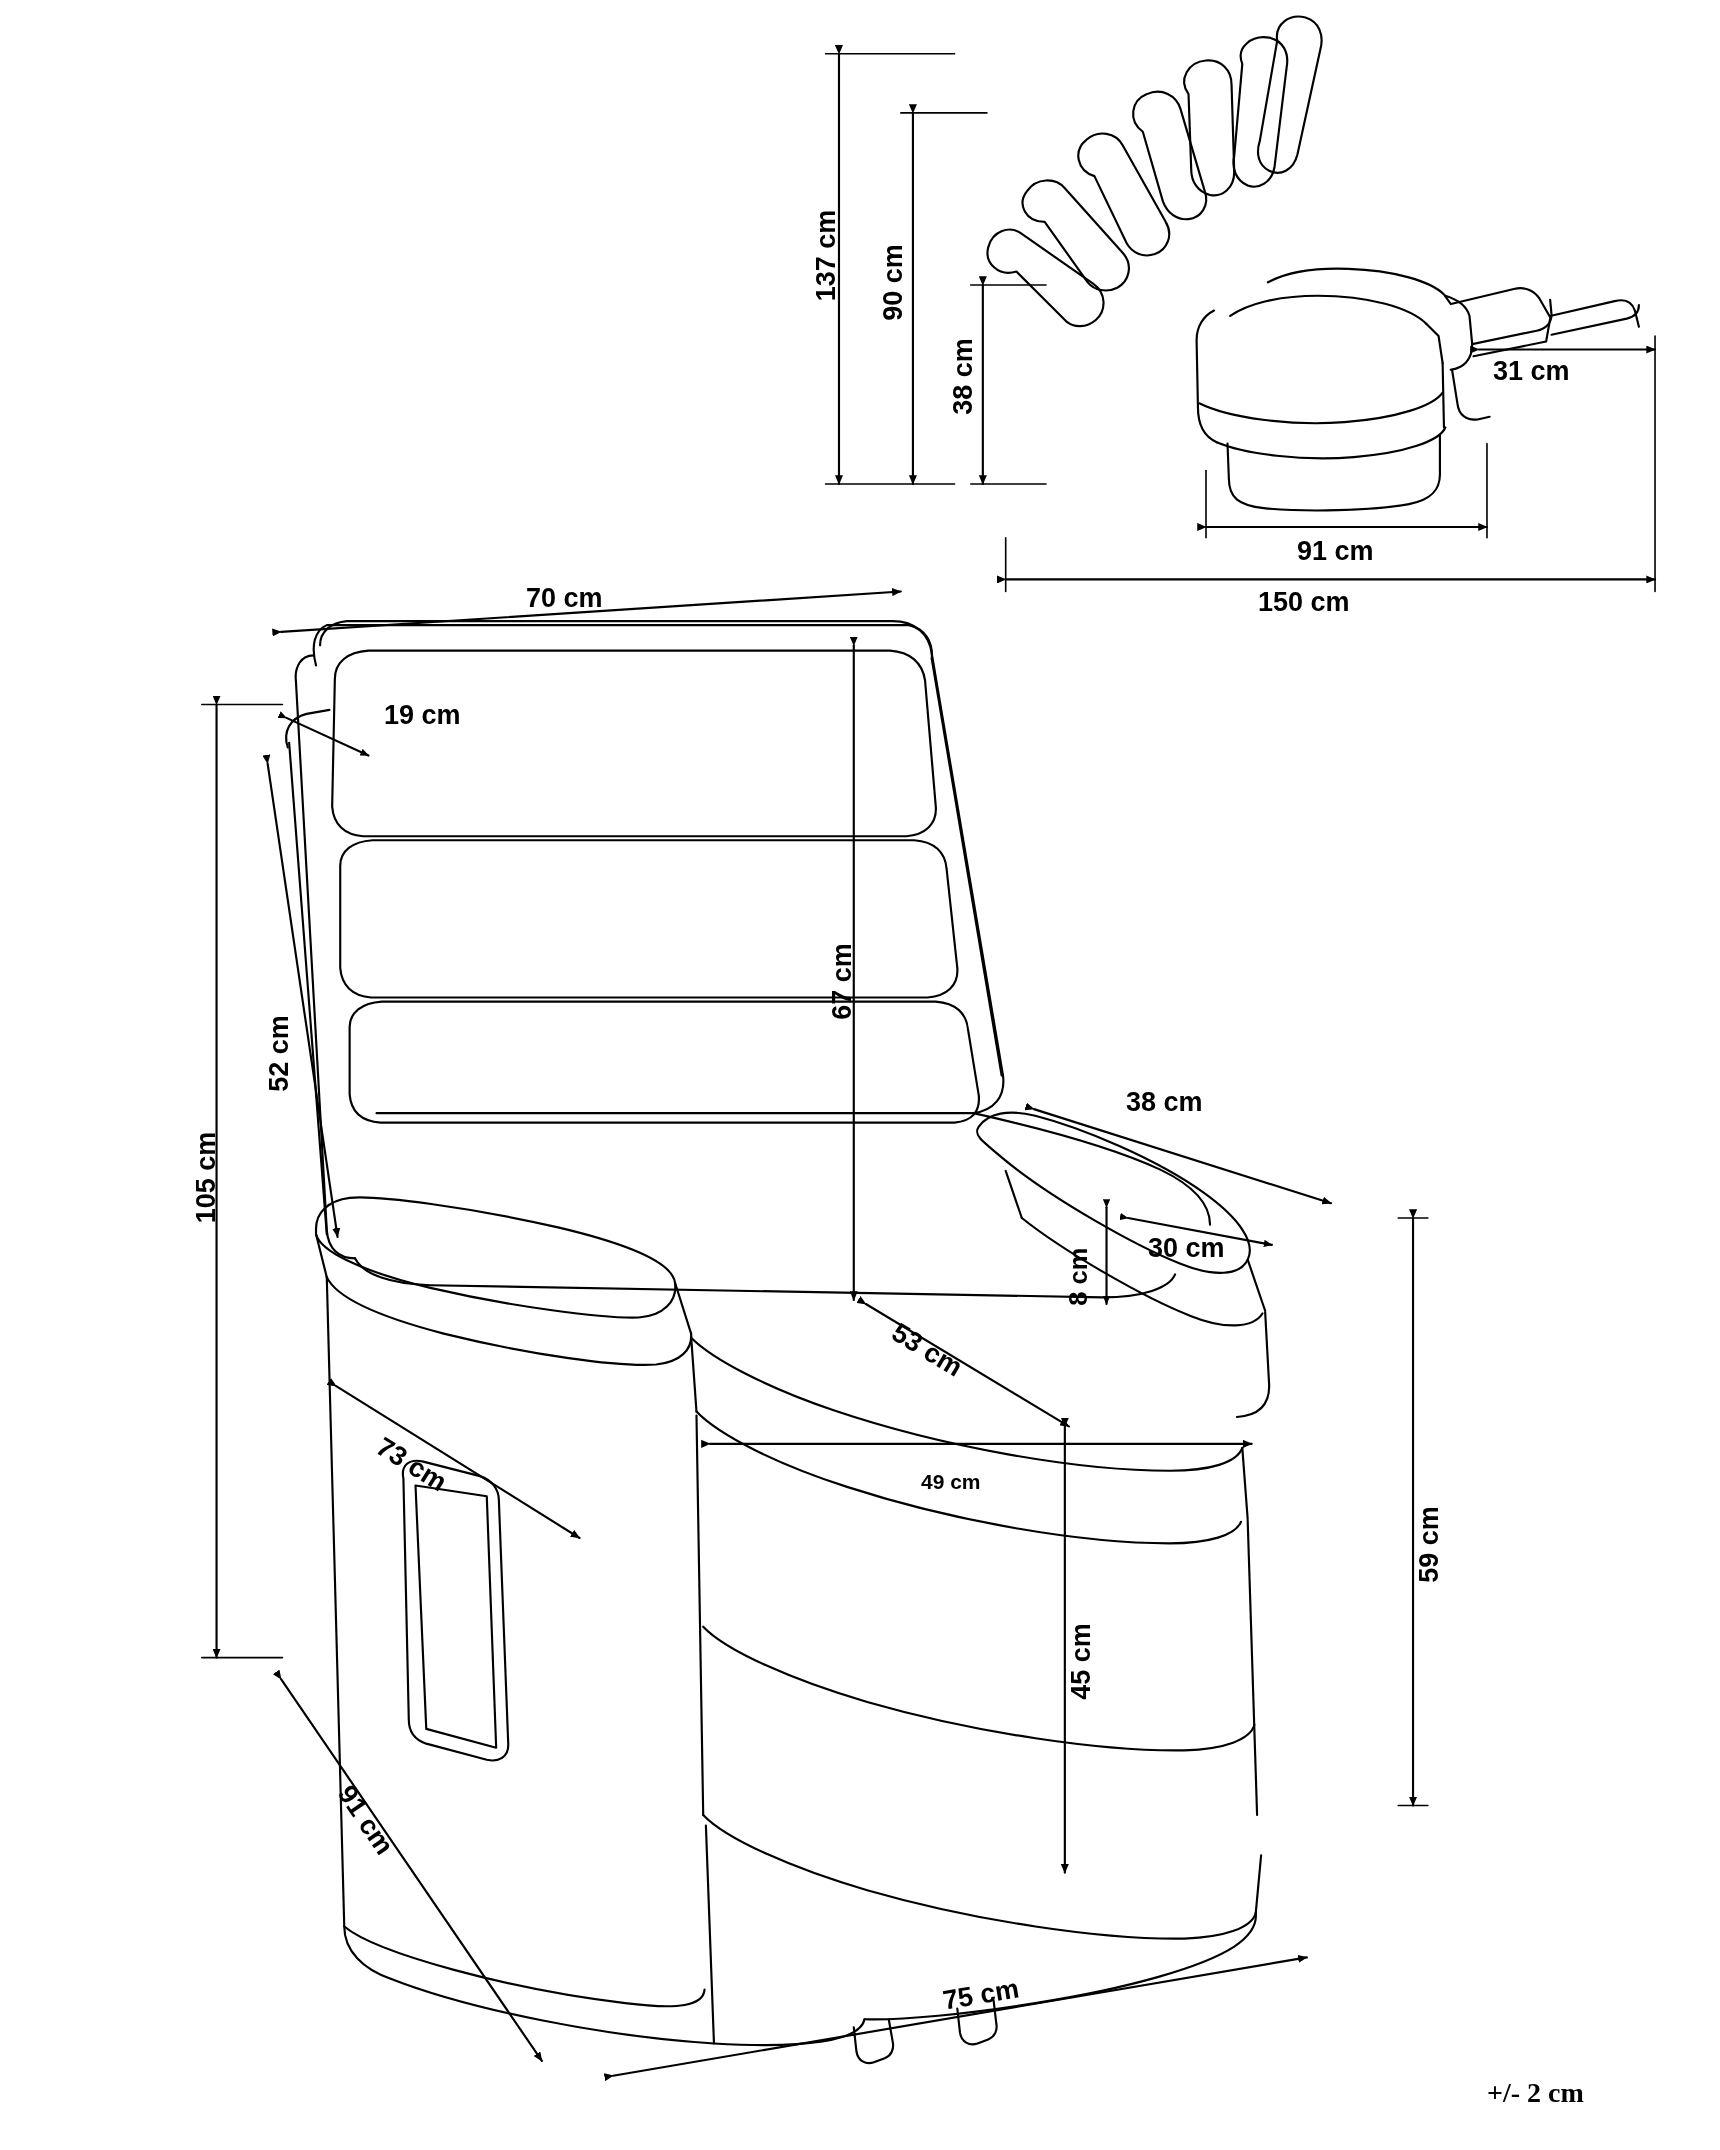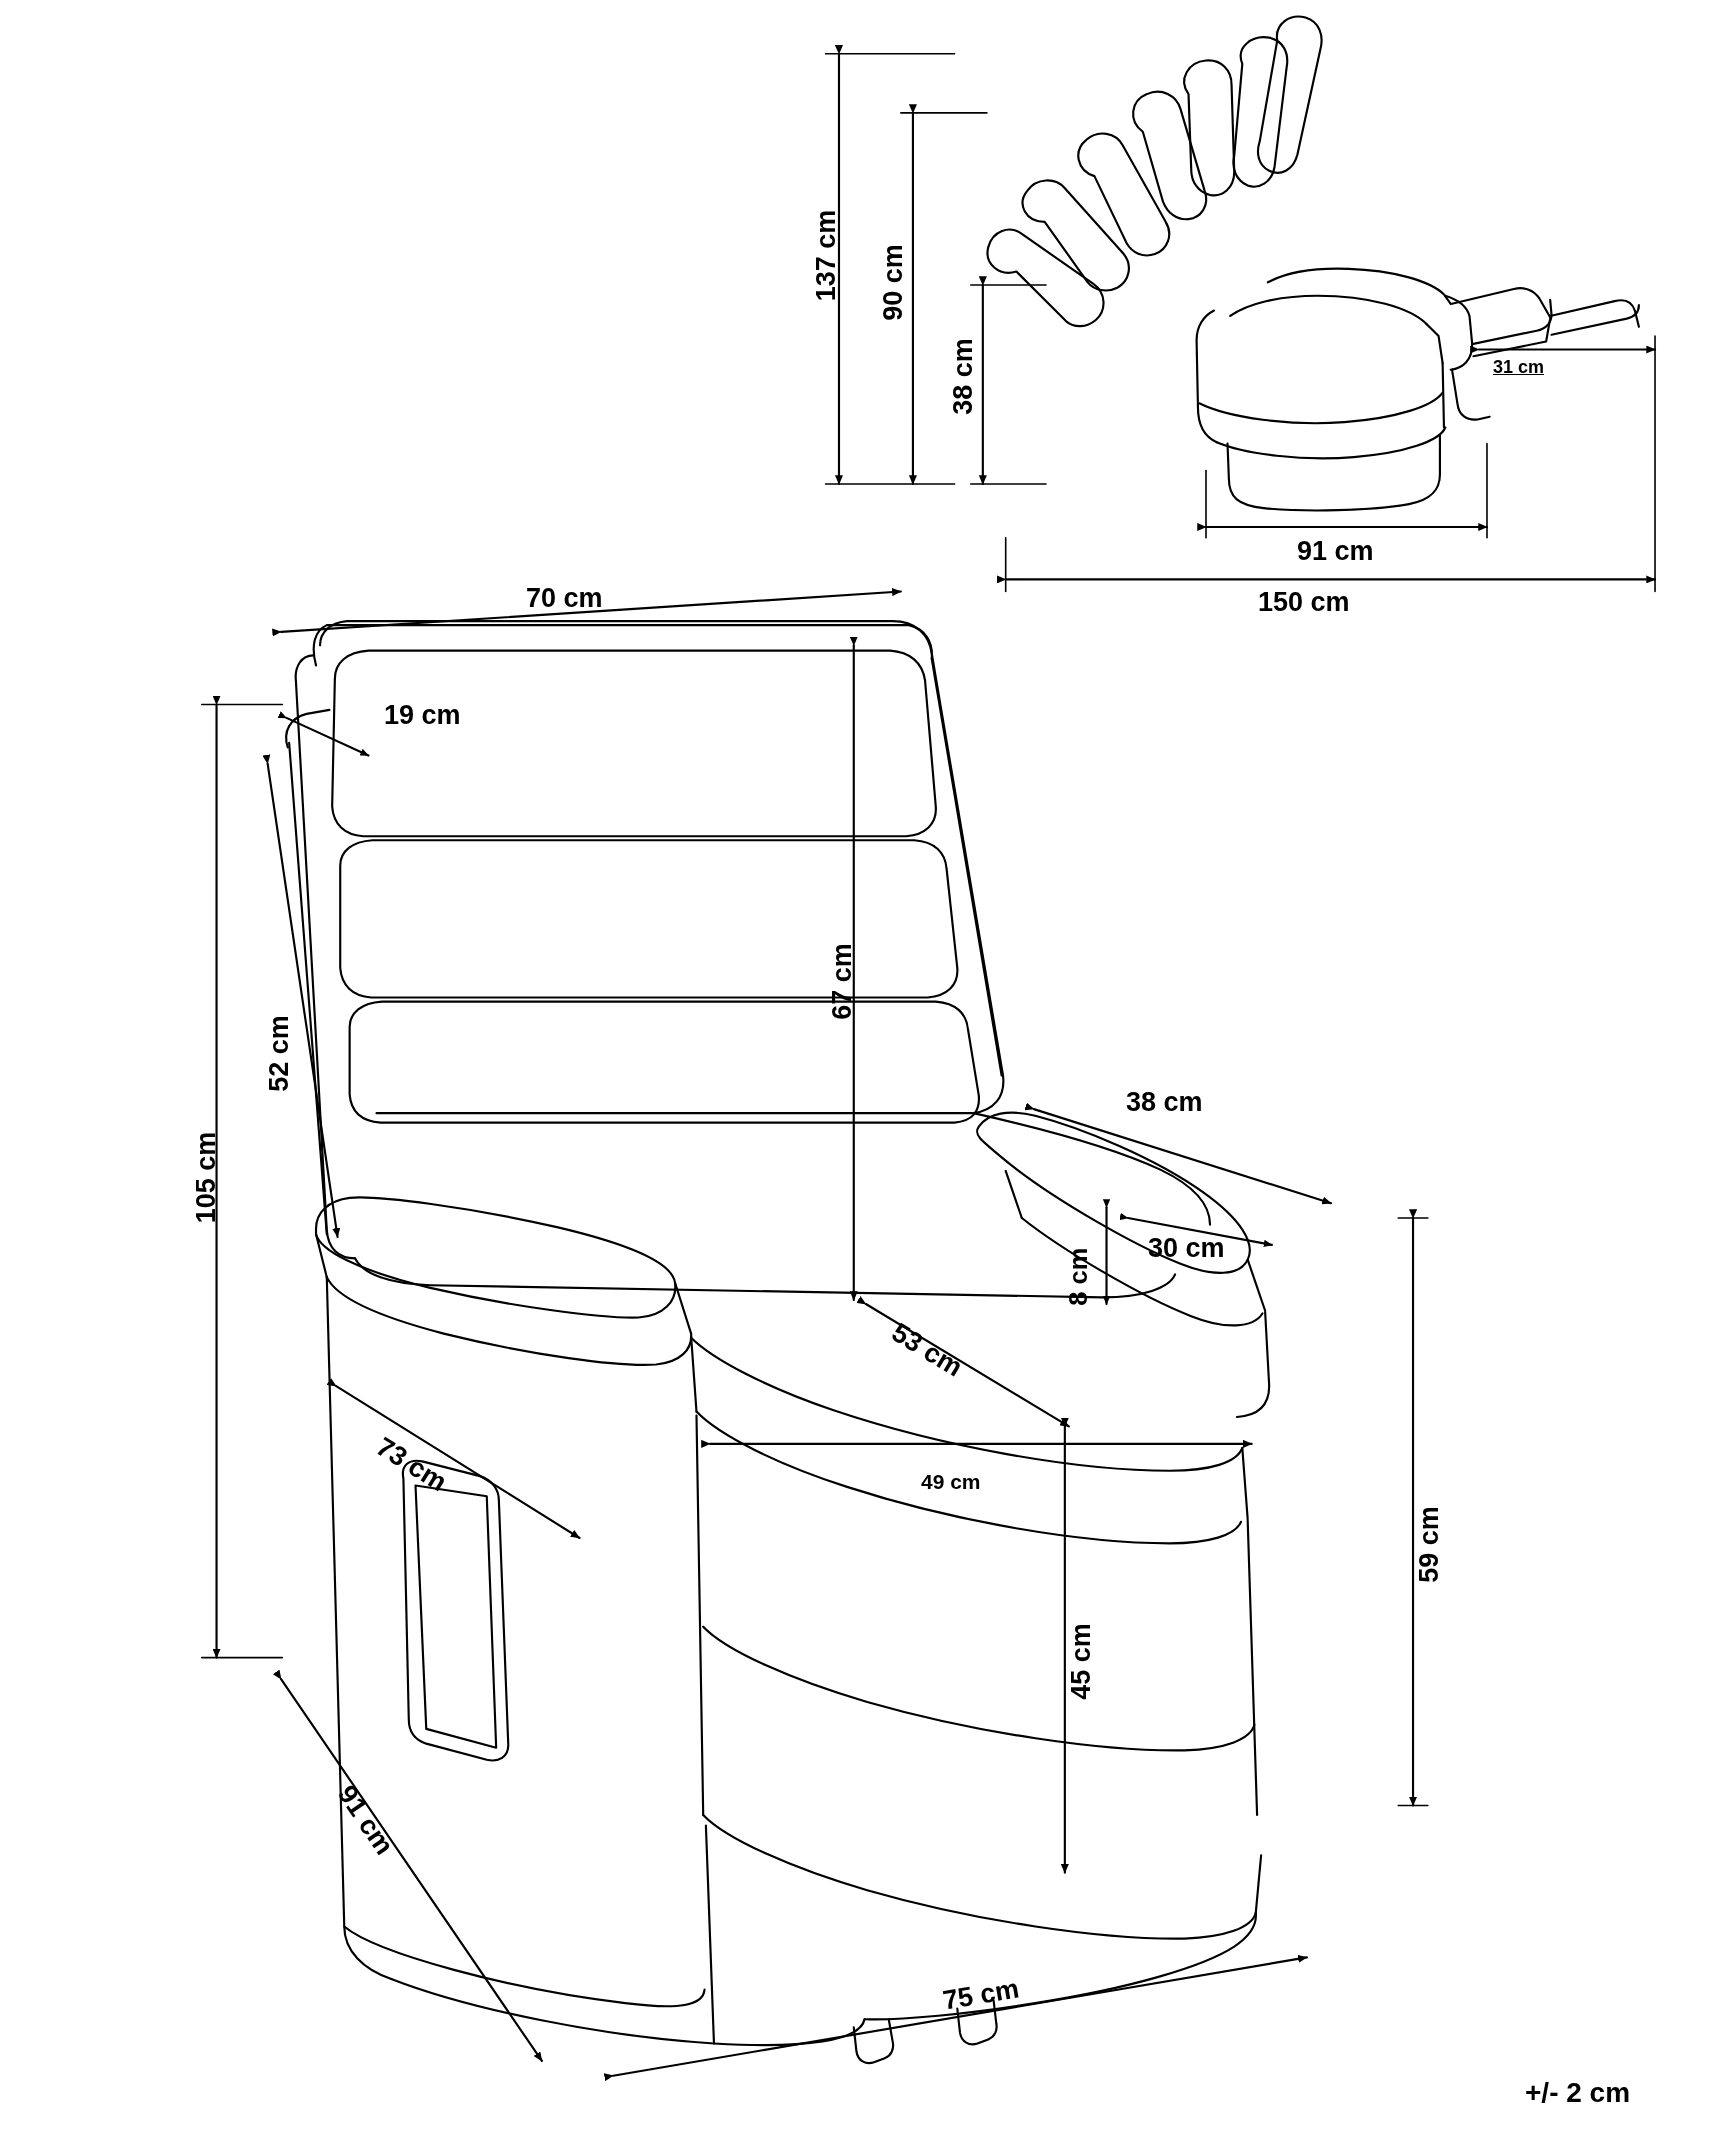--- a/index.html
+++ b/index.html
@@ -34,24 +34,23 @@
     color: #000000;
     white-space: nowrap;
     line-height: 1;
   }
   .vert {
     transform-origin: 50% 50%;
     transform: rotate(-90deg);
   }
   .tolerance {
     position: absolute;
-    font-family: Liberation Sans, sans-serif;
+    font-family: Liberation Serif, serif;
     font-weight: bold;
     white-space: nowrap;
-    margin-left: 38px;
   }
 </style>
 </head>
 <body>
 
 <div id="diagram-root">
 
   <svg class="layer" viewBox="0 0 2560 3200">
     <defs>
       <marker id="ah" markerWidth="14" markerHeight="12" refX="13" refY="6" orient="auto" markerUnits="userSpaceOnUse">
@@ -243,21 +242,21 @@
 
       <g>
         <line x1="912" y1="3088" x2="1944" y2="2912" marker-start="url(#ah)" marker-end="url(#ah)"></line>
       </g>
     </g>
   </svg>
 
   <div class="dim-label vert" style="left:781px; top:242px; font-size:27px;">137 cm</div>
   <div class="dim-label vert" style="left:855px; top:269px; font-size:27px;">90 cm</div>
   <div class="dim-label vert" style="left:925px; top:363px; font-size:27px;">38 cm</div>
-  <div class="dim-label" style="left:1493px; top:358px; font-size:18px;text-decoration:underline;">31 cm</div>
+  <div class="dim-label" style="left:1493px; top:358px; font-size:27px;">31 cm</div>
   <div class="dim-label" style="left:1297px; top:538px; font-size:27px;">91 cm</div>
   <div class="dim-label" style="left:1258px; top:589px; font-size:27px;text-align:right;">150 cm</div>
 
   <div class="dim-label" style="left:526px; top:578px; font-size:27px;margin-top:7px;">70 cm</div>
   <div class="dim-label" style="left:368px; top:702px; font-size:27px;margin-left:16px;">19 cm</div>
   <div class="dim-label vert" style="left:241px; top:1040px; font-size:27px;">52 cm</div>
   <div class="dim-label vert" style="left:804px; top:968px; font-size:27px;">67 cm</div>
   <div class="dim-label vert" style="left:161px; top:1164px; font-size:27px;">105 cm</div>
   <div class="dim-label" style="left:1126px; top:1089px; font-size:27px;">38 cm</div>
   <div class="dim-label" style="left:1148px; top:1235px; font-size:27px;">30 cm</div>

